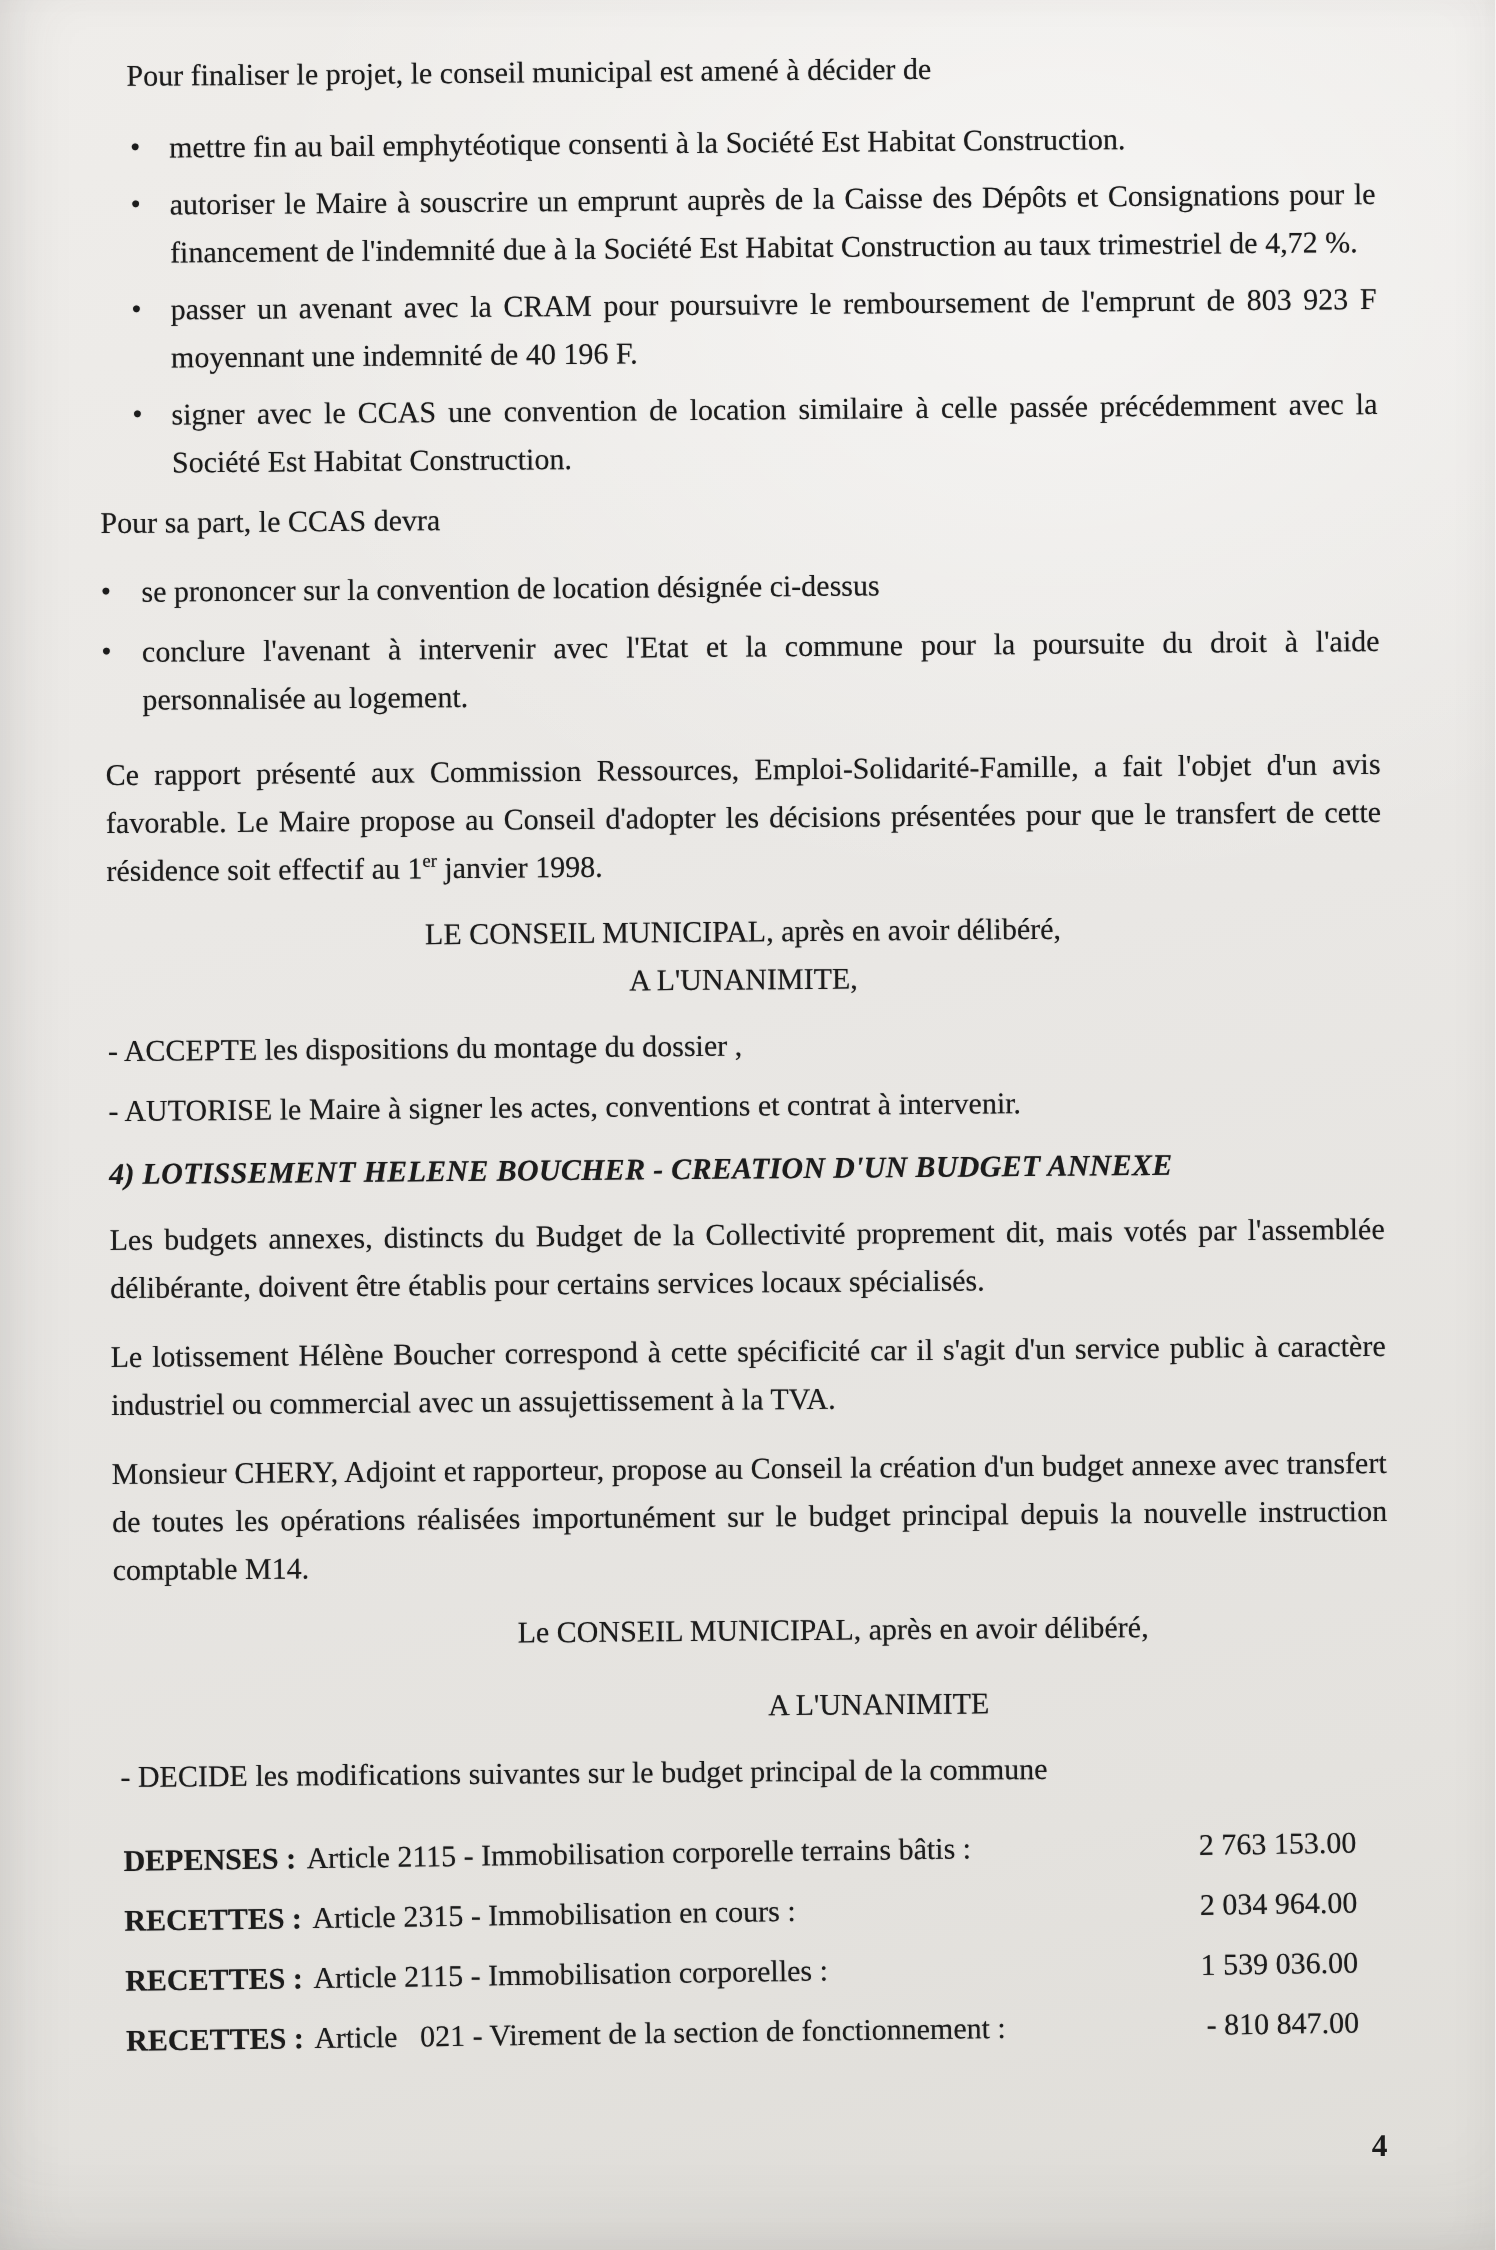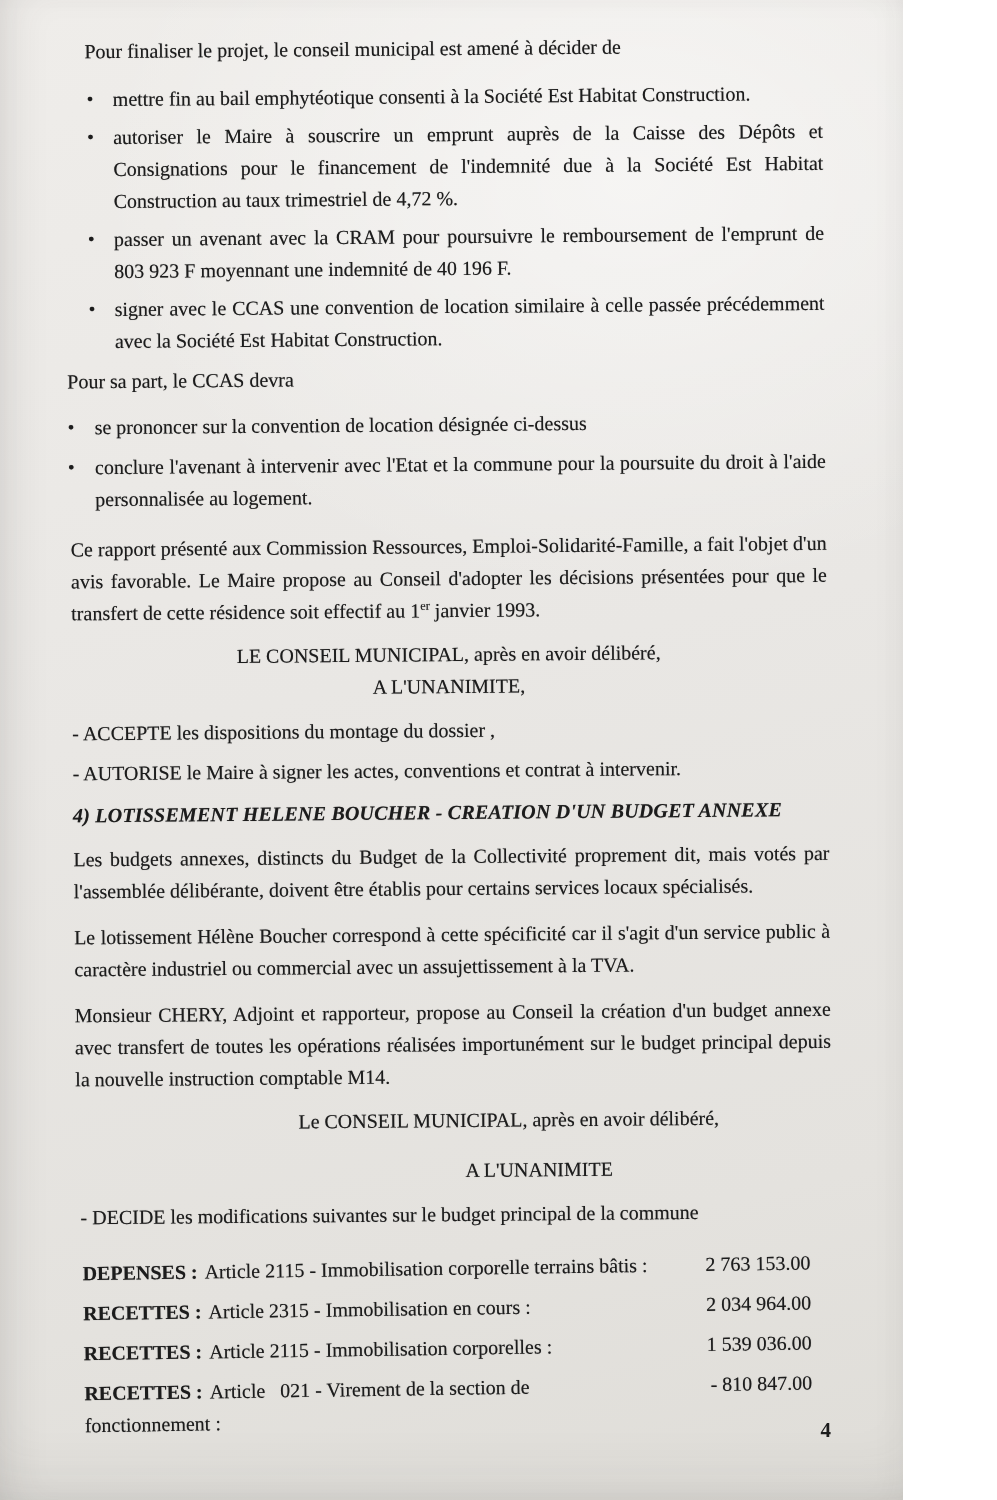--- a/index.html
+++ b/index.html
@@ -8,21 +8,21 @@
   }
   body {
     width: 997px;
     height: 1500px;
     overflow: hidden;
     font-family: "Liberation Serif", "DejaVu Serif", serif;
     color: #1c1c1c;
   }
   .scan-page {
     position: relative;
-    width: 903px;
+    width: 997px;
     height: 1500px;
     background:
       radial-gradient(ellipse 900px 700px at 70% 12%, rgba(255,255,255,0.50), rgba(255,255,255,0) 60%),
       linear-gradient(168deg, #efedea 0%, #e9e7e4 45%, #e4e2de 80%, #dfddd8 100%);
     box-shadow:
       inset 28px 0 50px -30px rgba(60,58,55,0.18),
       inset -18px 0 44px -30px rgba(60,58,55,0.10),
       inset 0 -50px 70px -45px rgba(60,58,55,0.12);
   }
   .page-inner {
@@ -144,21 +144,21 @@
       <li>
         <span class="marker">•</span>
         <span class="li-text">se prononcer sur la convention de location désignée ci-dessus</span>
       </li>
       <li>
         <span class="marker">•</span>
         <span class="li-text">conclure l'avenant à intervenir avec l'Etat et la commune pour la poursuite du droit à l'aide personnalisée au logement.</span>
       </li>
     </ul>
 
-    <p class="report-para justify"><span>Ce rapport présenté aux Commission Ressources, Emploi-Solidarité-Famille, a fait l'objet d'un avis favorable. Le Maire propose au Conseil d'adopter les décisions présentées pour que le transfert de cette résidence soit effectif au 1</span><sup>er</sup><span> janvier 1993.</span></p>
+    <p class="report-para justify"><span>Ce rapport présenté aux Commission Ressources, Emploi-Solidarité-Famille, a fait l'objet d'un avis favorable. Le Maire propose au Conseil d'adopter les décisions présentées pour que le transfert de cette résidence soit effectif au 1</span><sup>er</sup><span> janvier 1998.</span></p>
 
     <div class="center-block-1">
       <p>LE CONSEIL MUNICIPAL, après en avoir délibéré,</p>
       <p>A L'UNANIMITE,</p>
     </div>
 
     <div class="decisions">
       <p>- ACCEPTE les dispositions du montage du dossier ,</p>
       <p>- AUTORISE le Maire à signer les actes, conventions et contrat à intervenir.</p>
     </div>

